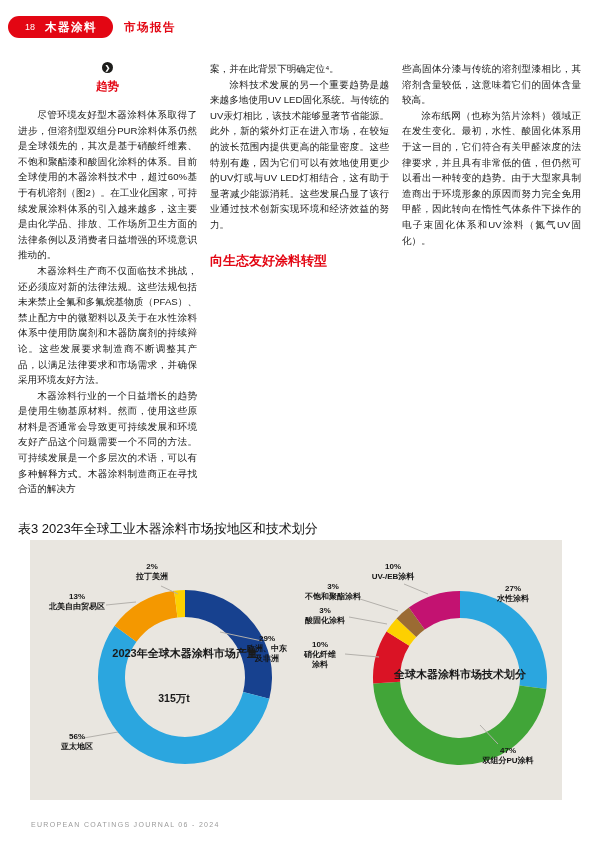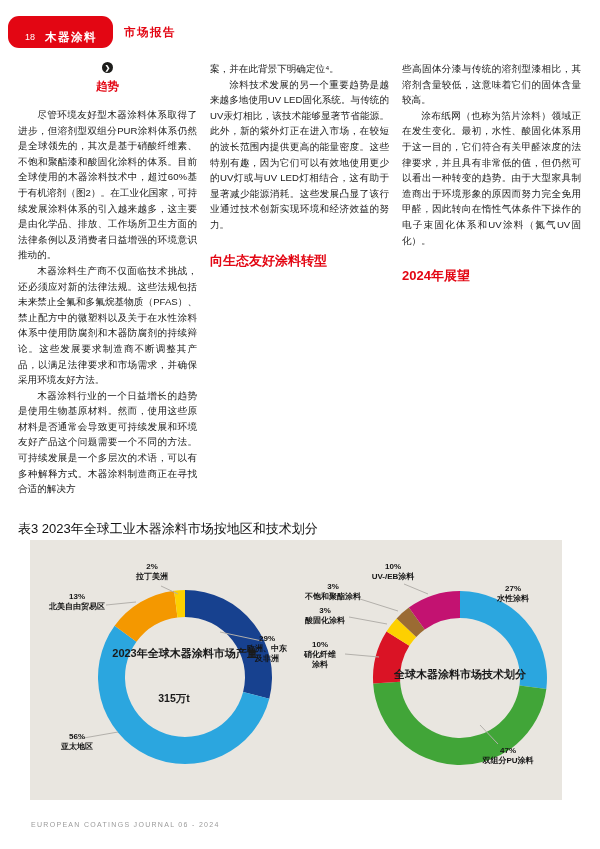--- a/index.html
+++ b/index.html
@@ -3,21 +3,21 @@
 <meta charset="utf-8">
 <style>
   html,body{margin:0;padding:0;}
   body{
     width:600px;height:849px;position:relative;background:#ffffff;
     font-family:"Liberation Sans", sans-serif;color:#1c1c1c;overflow:hidden;
   }
   
   .header{position:absolute;left:8px;top:16px;display:flex;align-items:center;}
   .badge{background:#e30613;color:#fff;border-radius:11px;height:22px;
-         display:flex;align-items:center;padding:10px 16px 0 17px;gap:10px;}
+         display:flex;align-items:center;padding:0 16px 0 17px;gap:10px;}
   .badge .num{font-size:9px;font-weight:normal;}
   .badge .sec{font-size:11.5px;font-weight:bold;letter-spacing:1.5px;}
   .report{color:#e30613;font-weight:bold;font-size:11.5px;letter-spacing:1.5px;margin-left:11px;}
   
   .columns{position:absolute;left:18px;top:61px;width:564px;display:flex;gap:13px;}
   .col{width:179px;height:452px;overflow:hidden;}
   p.body{font-size:9.6px;line-height:15.6px;text-align:justify;word-break:break-all;
          margin:0;color:#202020;}
   p.ind{text-indent:2em;}
   h1.sech{color:#e30613;font-size:11.5px;margin:1px 0 13px;display:flex;gap:6px;
@@ -64,21 +64,20 @@
     <p class="body ind">木器涂料行业的一个日益增长的趋势是使用生物基原材料。然而，使用这些原材料是否通常会导致更可持续发展和环境友好产品这个问题需要一个不同的方法。可持续发展是一个多层次的术语，可以有多种解释方式。木器涂料制造商正在寻找合适的解决方</p>
   </div>
   <div class="col">
     <p class="body">案，并在此背景下明确定位⁴。</p>
     <p class="body ind">涂料技术发展的另一个重要趋势是越来越多地使用UV LED固化系统。与传统的UV汞灯相比，该技术能够显著节省能源。此外，新的紫外灯正在进入市场，在较短的波长范围内提供更高的能量密度。这些特别有趣，因为它们可以有效地使用更少的UV灯或与UV LED灯相结合，这有助于显著减少能源消耗。这些发展凸显了该行业通过技术创新实现环境和经济效益的努力。</p>
     <h2 class="sech">向生态友好涂料转型</h2>
   </div>
   <div class="col">
     <p class="body">些高固体分漆与传统的溶剂型漆相比，其溶剂含量较低，这意味着它们的固体含量较高。</p>
     <p class="body ind">涂布纸网（也称为箔片涂料）领域正在发生变化。最初，水性、酸固化体系用于这一目的，它们符合有关甲醛浓度的法律要求，并且具有非常低的值，但仍然可以看出一种转变的趋势。由于大型家具制造商出于环境形象的原因而努力完全免用甲醛，因此转向在惰性气体条件下操作的电子束固化体系和UV涂料（氮气UV固化）。</p>
-    <h2 class="sech">2024年展望</h2>
   </div>
 </div>
 
 <div class="caption">表3 2023年全球工业木器涂料市场按地区和技术划分</div>
 
 <div class="chart-panel">
   <svg id="donuts" width="532" height="260" viewBox="0 0 532 260">
     <g>
         <path d="M 155.00 50.00 A 87 87 0 0 1 239.27 158.64 L 213.11 151.92 A 60 60 0 0 0 155.00 77.00 Z" fill="#17418f"></path>
         <path d="M 239.27 158.64 A 87 87 0 1 1 84.62 85.86 L 106.46 101.73 A 60 60 0 1 0 213.11 151.92 Z" fill="#2ba6df"></path>

